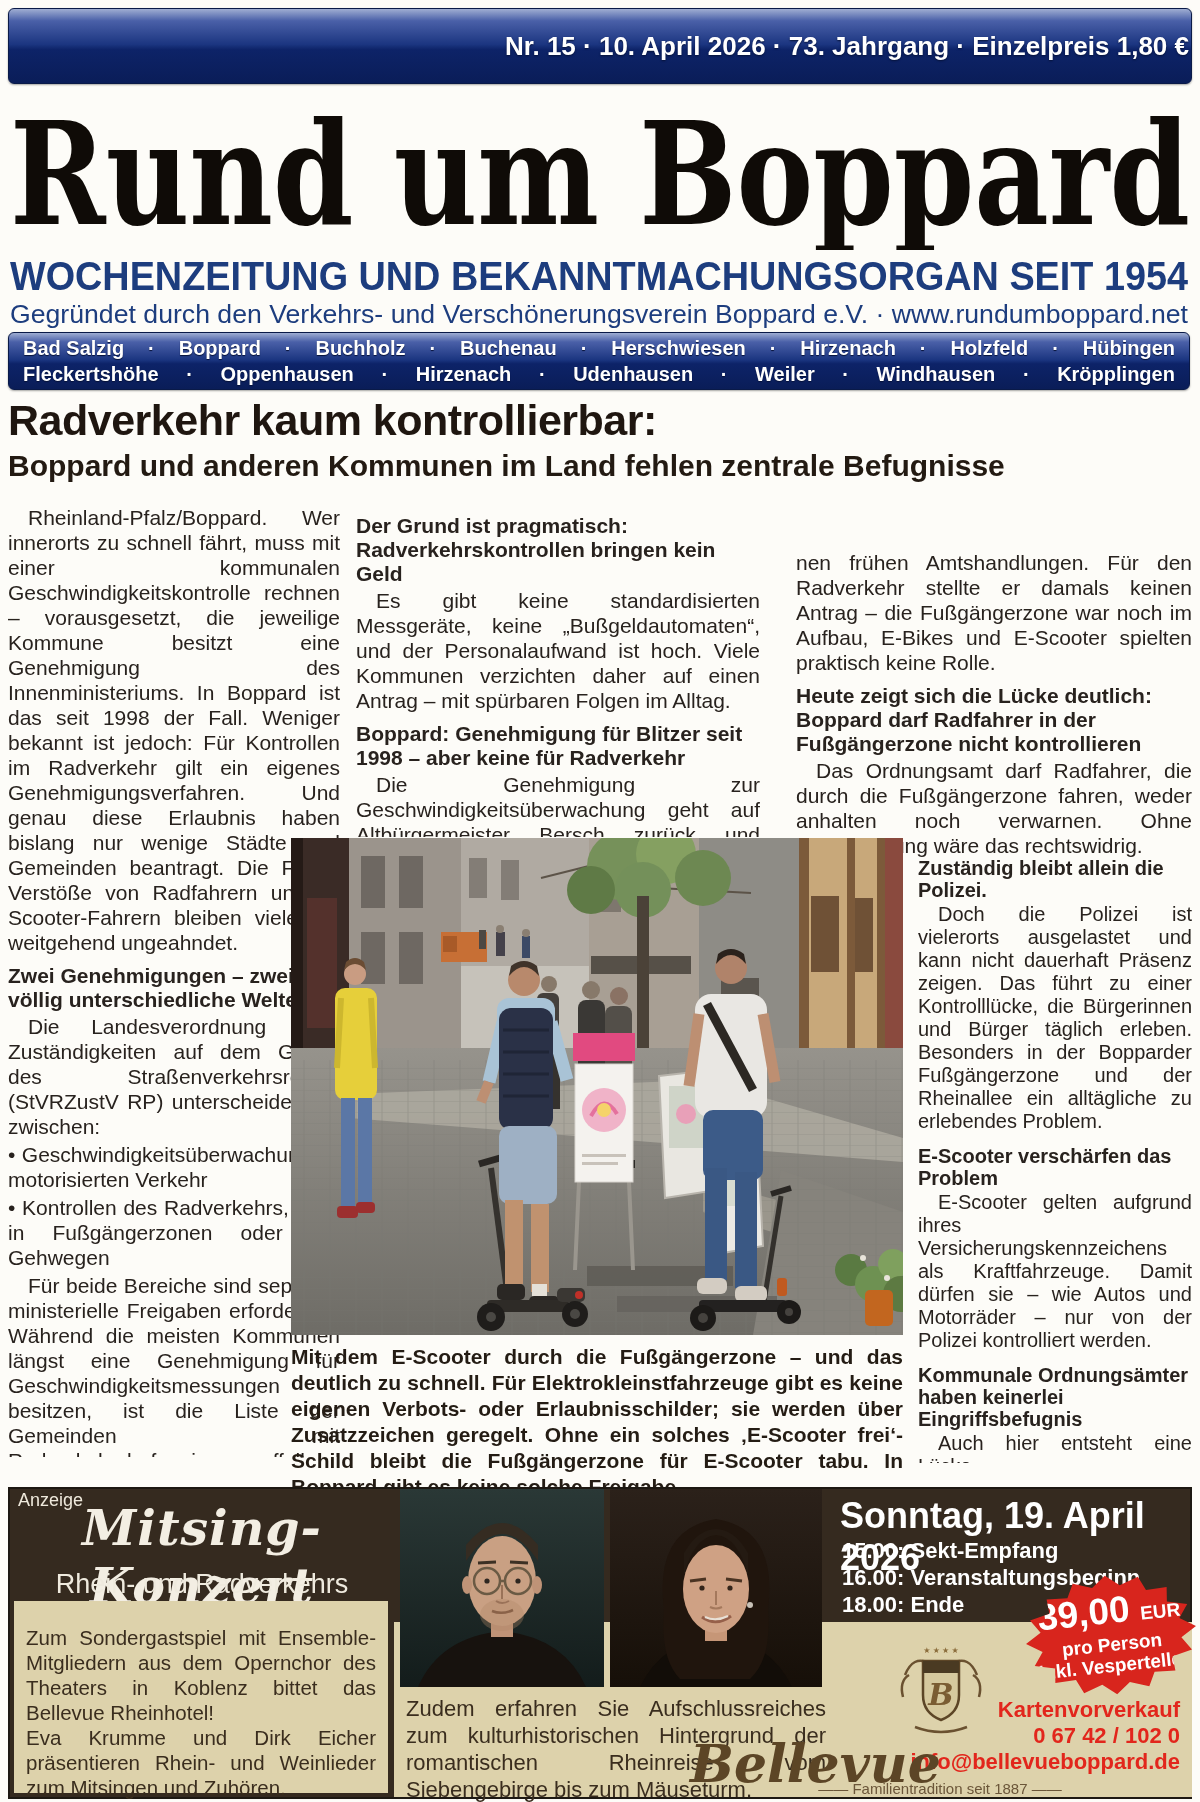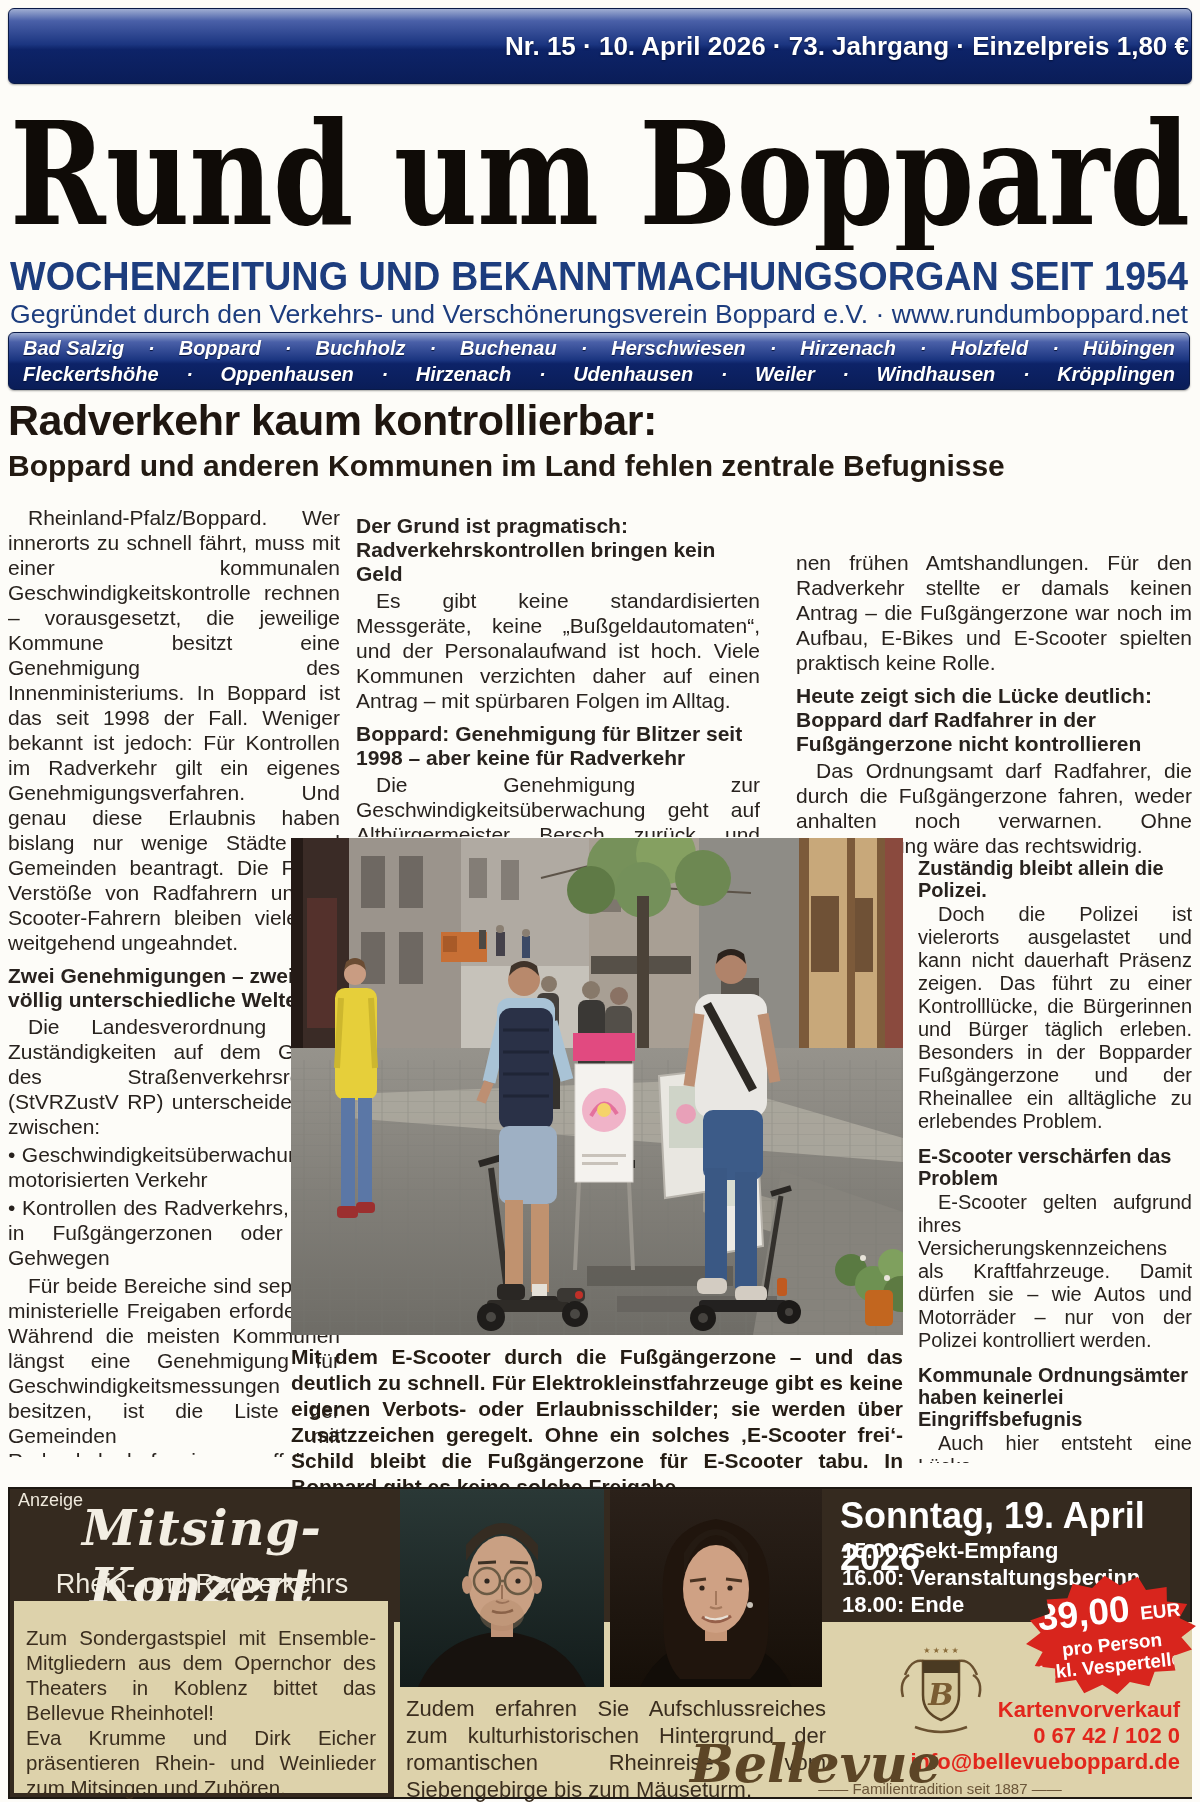--- a/index.html
+++ b/index.html
@@ -9,21 +9,21 @@
   
   .bluebar{background:linear-gradient(180deg,#9fadd2 0%,#4a60a8 16%,#1b3580 48%,#0d2368 55%,#0a1d58 100%);
            border:1px solid #0a1a48;border-radius:6px;box-shadow:0 1px 2px rgba(0,0,0,.35);}
   .topbar{left:8px;top:8px;width:1182px;height:74px;display:flex;align-items:center;justify-content:flex-end;}
   .topbar span{color:#ffffff;font-weight:bold;font-size:26px;padding-right:2px;text-shadow:0 1px 2px #061238;}
   .masthead-svg{left:8px;top:94px;width:1184px;height:156px;}
   .subtitle-svg{left:8px;top:252px;width:1184px;height:46px;}
   .founder-svg{left:8px;top:299px;width:1184px;height:30px;}
   .townsbar{left:8px;top:332px;width:1182px;height:58px;display:flex;flex-direction:column;justify-content:center;gap:3px;padding:0;box-sizing:border-box;}
   .townrow{display:flex;justify-content:space-between;padding:0 14px;}
-  .townrow span{color:#fff;font-weight:bold;font-size:20px;text-shadow:0 1px 1px #061238;white-space:nowrap;font-style:italic;}
+  .townrow span{color:#fff;font-weight:bold;font-size:20px;text-shadow:0 1px 1px #061238;white-space:nowrap;}
   .headline{left:8px;top:396px;width:1184px;font-size:43px;font-weight:bold;color:#1f1610;letter-spacing:-.5px;}
   .subheadline{left:8px;top:449px;width:1184px;font-size:30px;font-weight:bold;color:#231a12;}
   
   .artcol{font-size:21px;line-height:25px;text-align:justify;overflow:hidden;}
   .art-p{margin:0;text-indent:20px;}
   .art-pc{margin:0;}
   .art-h{margin:9px 0 2px;font-weight:bold;text-align:left;line-height:24px;}
   .art-b{margin:3px 0;}
   .col1{left:8px;top:505px;width:332px;height:952px;}
   .col2{left:356px;top:505px;width:404px;height:332px;}

